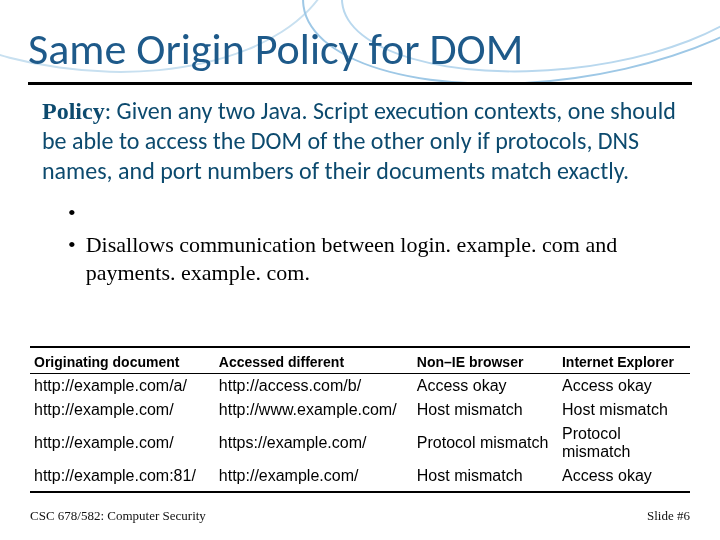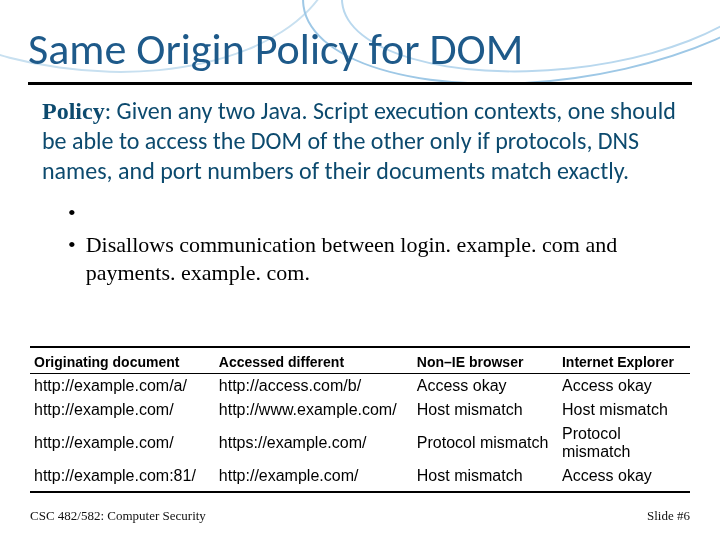--- a/index.html
+++ b/index.html
@@ -210,17 +210,17 @@
           <td>http://example.com/</td>
           <td>Host mismatch</td>
           <td>Access okay</td>
         </tr>
       </tbody>
     </table>
     <div class="divider-bottom"></div>
   </div>
 
   <div class="footer">
-    <span>CSC 482/582: Computer Security</span>
+    <span>CSC 678/582: Computer Security</span>
     <span>Slide #6</span>
   </div>
 
 </div>
 
 </body></html>

